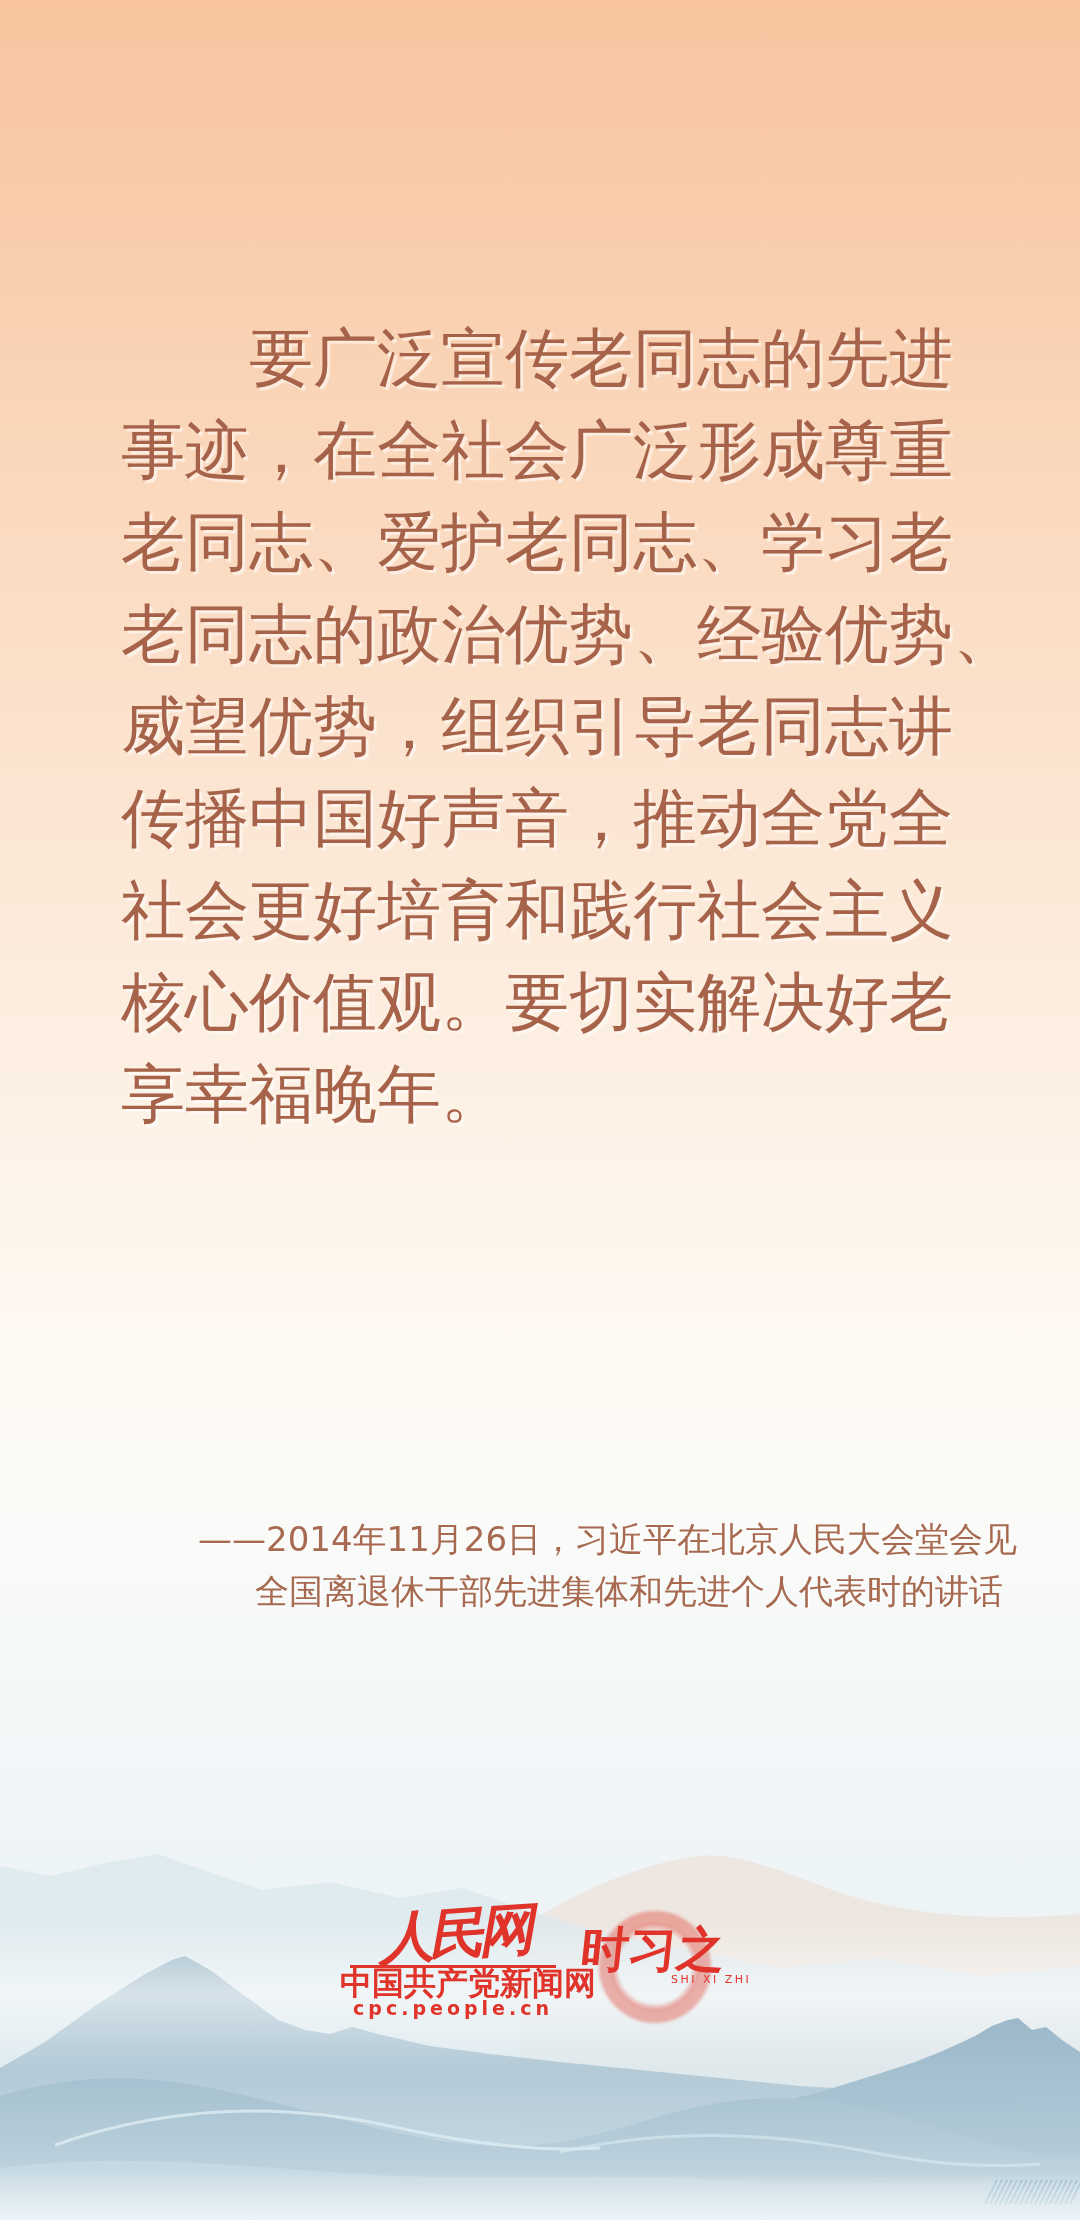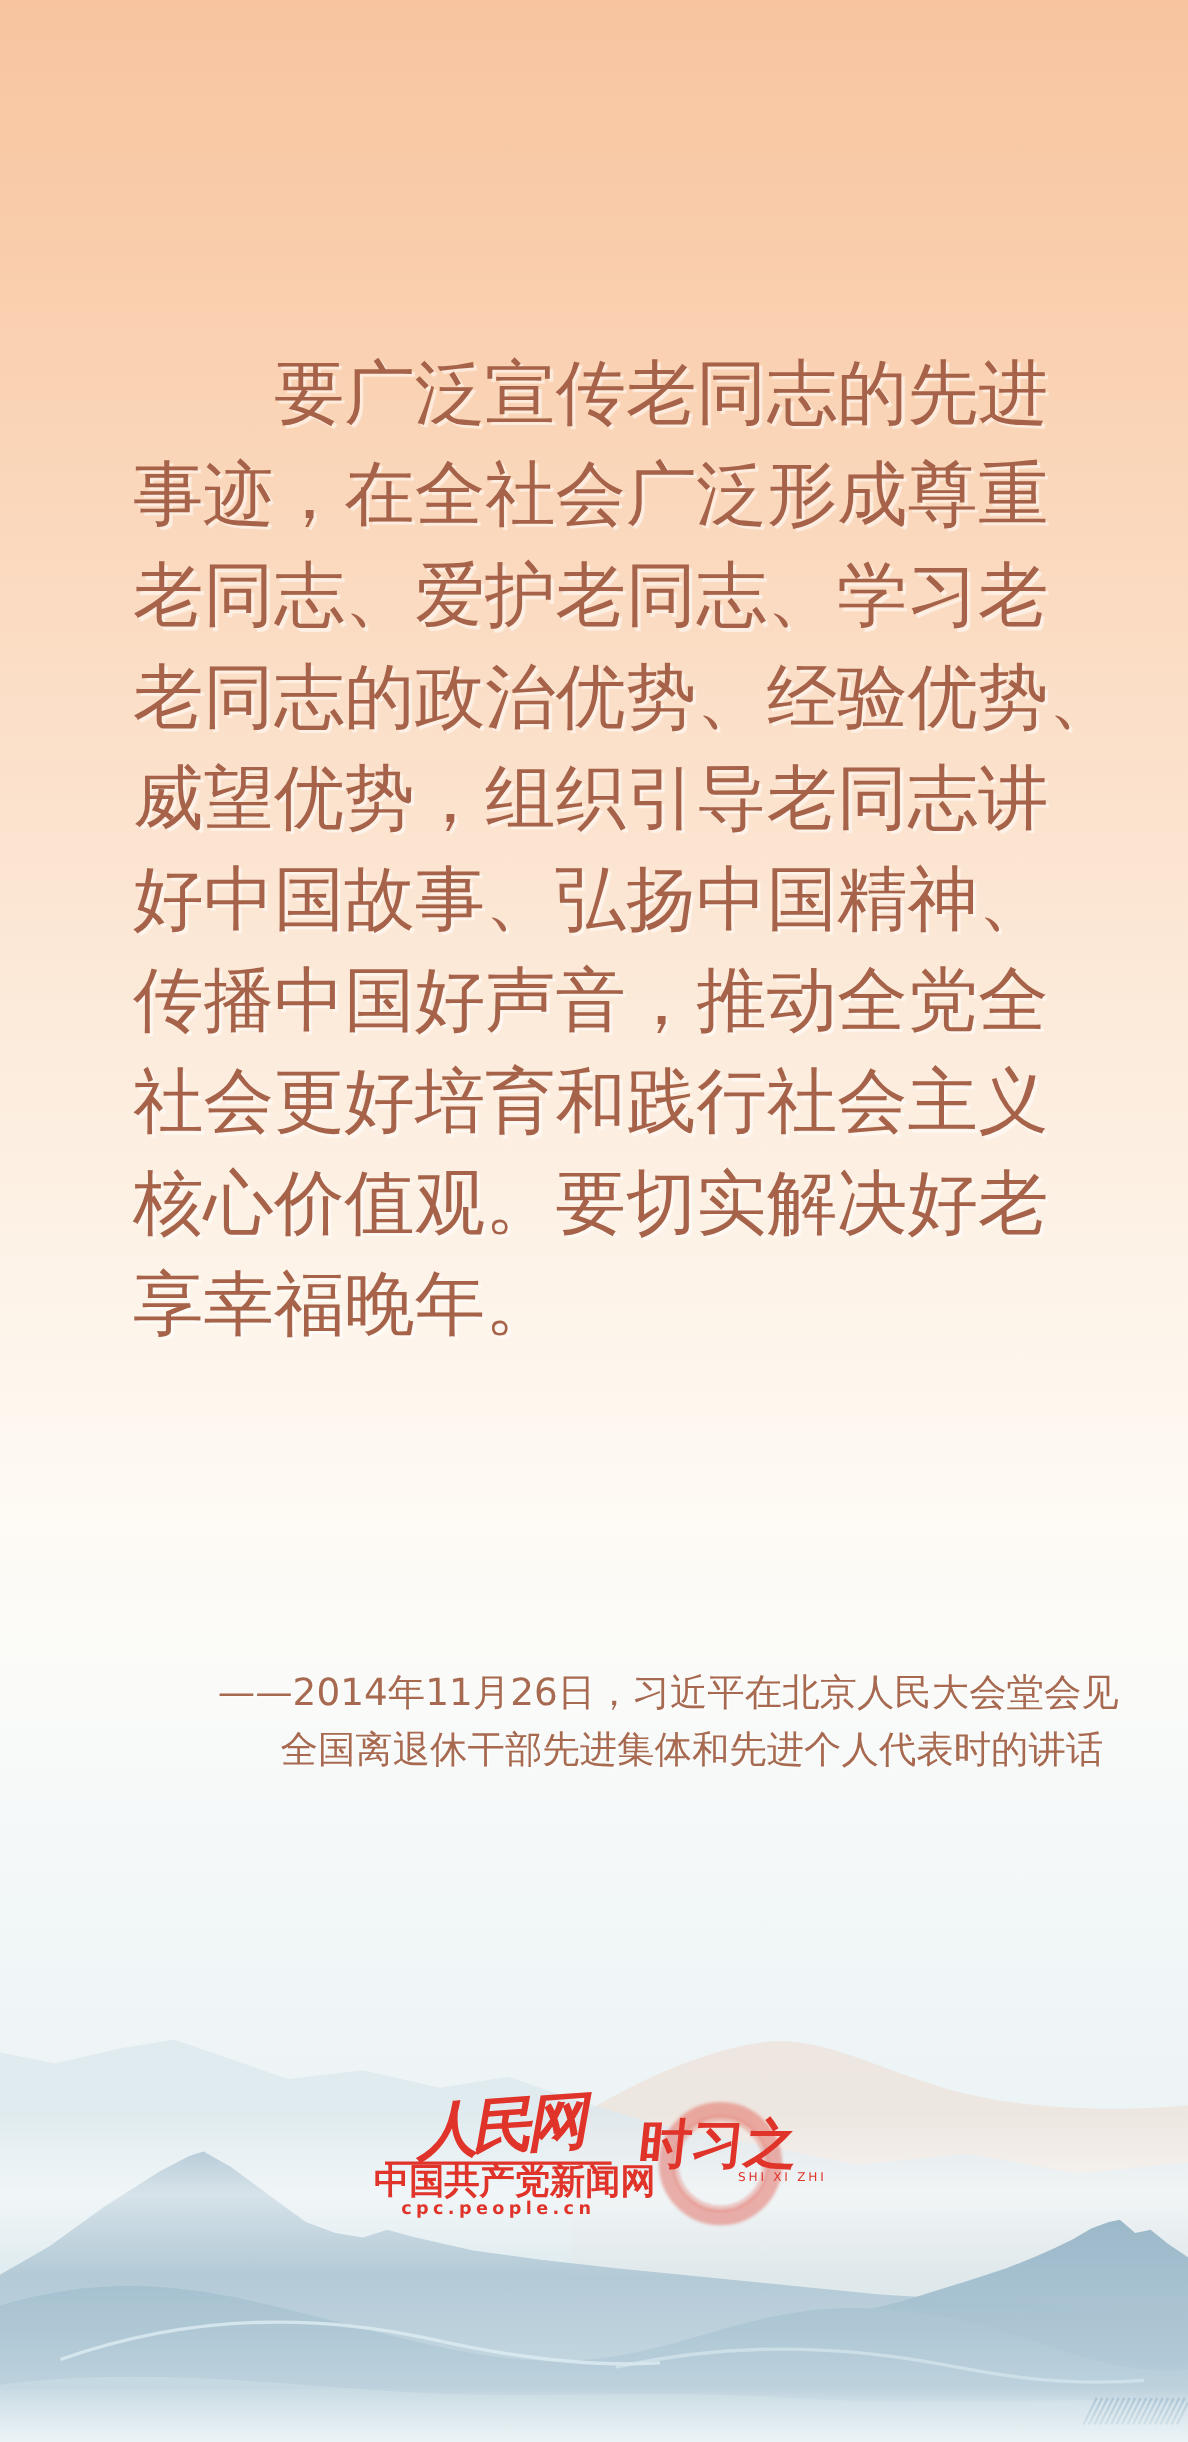--- a/index.html
+++ b/index.html
@@ -47,21 +47,21 @@
   .people-calligraphy{
     font-family:"DejaVu Serif", serif;
     font-style:italic;font-weight:700;
     font-size:56px;line-height:60px;
     letter-spacing:-6px;
     transform:rotate(-4deg);
     white-space:nowrap;
   }
   .people-divider{width:206px;height:3px;background:#e0332a;margin:2px auto 0;}
   .people-subtitle{font-size:32px;font-weight:700;line-height:27px;margin-top:2px;white-space:nowrap;}
-  .people-url{font-size:16px;font-weight:700;letter-spacing:4px;line-height:22px;white-space:nowrap;}
+  .people-url{font-size:19px;font-weight:700;letter-spacing:4px;line-height:22px;white-space:nowrap;}
   .shixizhi-logo{position:absolute;left:575px;top:1903px;width:170px;height:135px;}
   .shixizhi-ring{
     position:absolute;left:24px;top:8px;width:112px;height:112px;
     box-sizing:border-box;border:14px solid rgba(226,88,76,0.45);
     border-radius:50%;filter:blur(1.5px);
   }
   .shixizhi-ring-inner{
     position:absolute;left:36px;top:20px;width:88px;height:88px;
     box-sizing:border-box;border:6px solid rgba(226,88,76,0.28);
     border-radius:50%;filter:blur(1px);
@@ -148,21 +148,20 @@
 
     <rect x="0" y="370" width="1080" height="50" fill="url(#gMistBottom)"></rect>
   </svg>
 
   <div class="quote">
     <div class="q-line first">要广泛宣传老同志的先进</div>
     <div class="q-line">事迹，在全社会广泛形成尊重</div>
     <div class="q-line">老同志、爱护老同志、学习老</div>
     <div class="q-line">老同志的政治优势、经验优势、</div>
     <div class="q-line">威望优势，组织引导老同志讲</div>
-    <div class="q-line">好中国故事、弘扬中国精神、</div>
     <div class="q-line">传播中国好声音，推动全党全</div>
     <div class="q-line">社会更好培育和践行社会主义</div>
     <div class="q-line">核心价值观。要切实解决好老</div>
     <div class="q-line">享幸福晚年。</div>
   </div>
 
   <div class="attribution">
     <div class="a-line first">——2014年11月26日，习近平在北京人民大会堂会见</div>
     <div class="a-line">全国离退休干部先进集体和先进个人代表时的讲话</div>
   </div>

